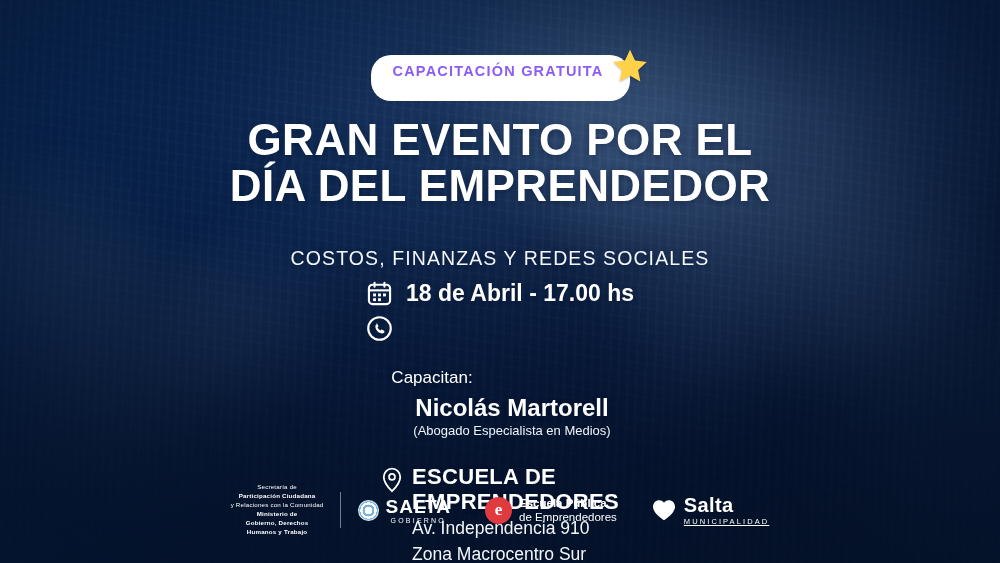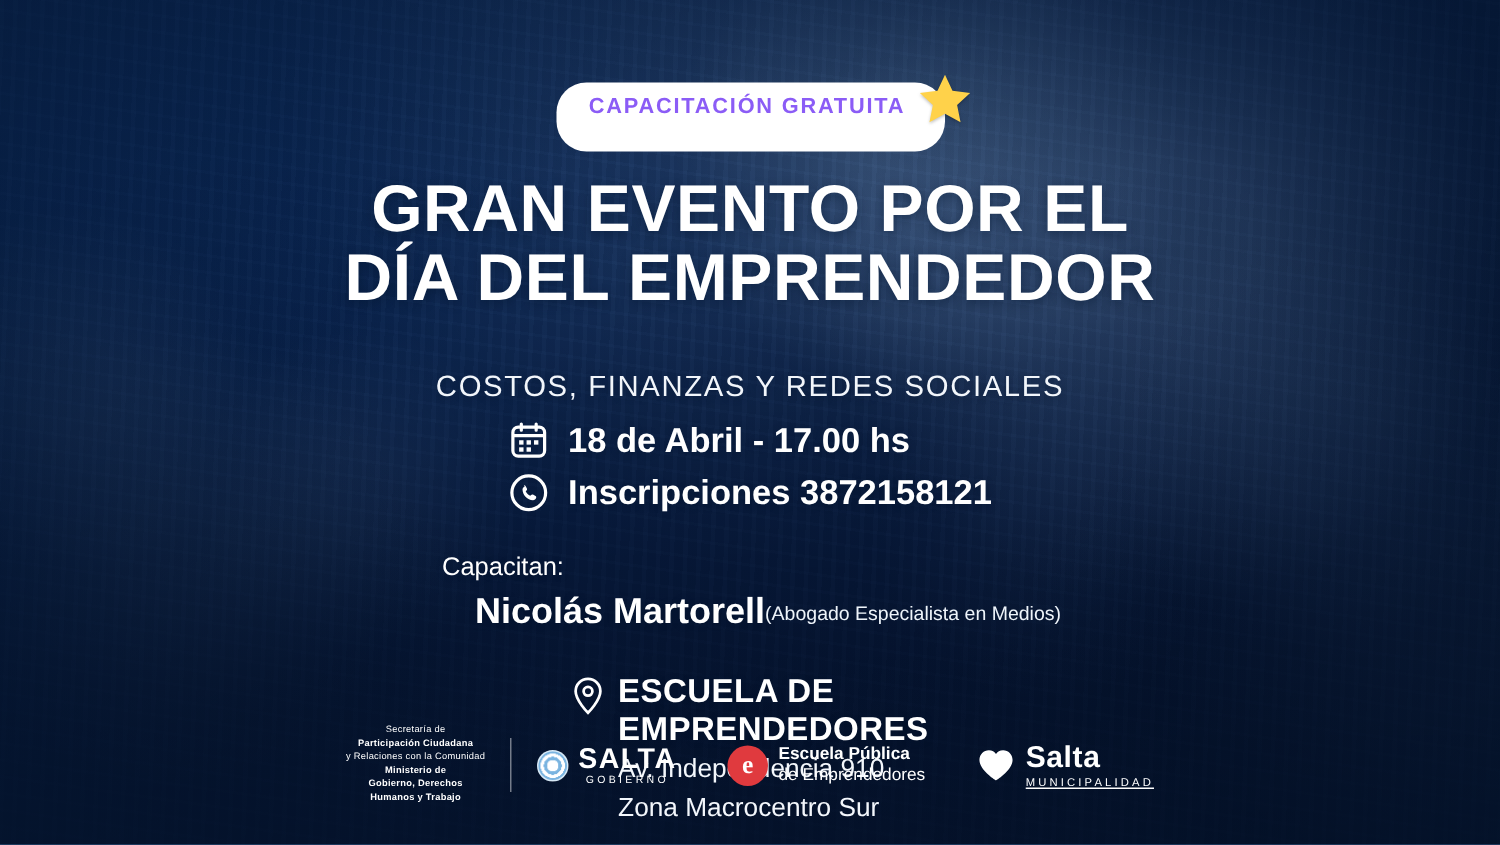--- a/index.html
+++ b/index.html
@@ -152,21 +152,21 @@
     text-shadow: 0 1px 4px rgba(0,20,45,0.4);
   }
   .speakers {
     margin-top: 6px;
     display: flex;
     gap: 26px;
     align-items: flex-start;
   }
   .speaker {
     display: flex;
-    flex-direction: row;
+    flex-direction: column;
     align-items: center;
     text-align: center;
     margin-left: 24px;
   }
   .sp-name {
     font-size: 24px;
     font-weight: bold;
     text-shadow: 0 1px 5px rgba(0,20,45,0.4);
   }
   .sp-role {
@@ -295,21 +295,20 @@
           <rect x="6.3" y="16.2" width="2.6" height="2.6" fill="currentColor"></rect>
           <rect x="10.7" y="16.2" width="2.6" height="2.6" fill="currentColor"></rect>
         </svg>
         <span>18 de Abril - 17.00 hs</span>
       </div>
       <div class="info-row">
         <svg class="ico" viewBox="0 0 24 24" aria-hidden="true">
           <circle cx="12" cy="12" r="10" fill="none" stroke="currentColor" stroke-width="1.9"></circle>
           <path d="M9.1 7.6c.4-.1.8 0 1 .4l.8 1.5c.2.4.1.8-.2 1.1l-.5.5c.6 1.2 1.5 2.1 2.7 2.7l.5-.5c.3-.3.7-.4 1.1-.2l1.5.8c.4.2.5.6.4 1-.2.9-1 1.5-1.9 1.5-3.3-.2-6-2.9-6.2-6.2 0-.9.6-1.7 1.3-1.9z" fill="currentColor"></path>
         </svg>
-        <span>Inscripciones 3872158121</span>
       </div>
     </div>
 
     <div class="speakers-block">
       <div class="capacitan">Capacitan:</div>
       <div class="speakers">
         <div class="speaker">
           <div class="sp-name">Nicolás Martorell</div>
           <div class="sp-role">(Abogado Especialista en Medios)</div>
         </div>

